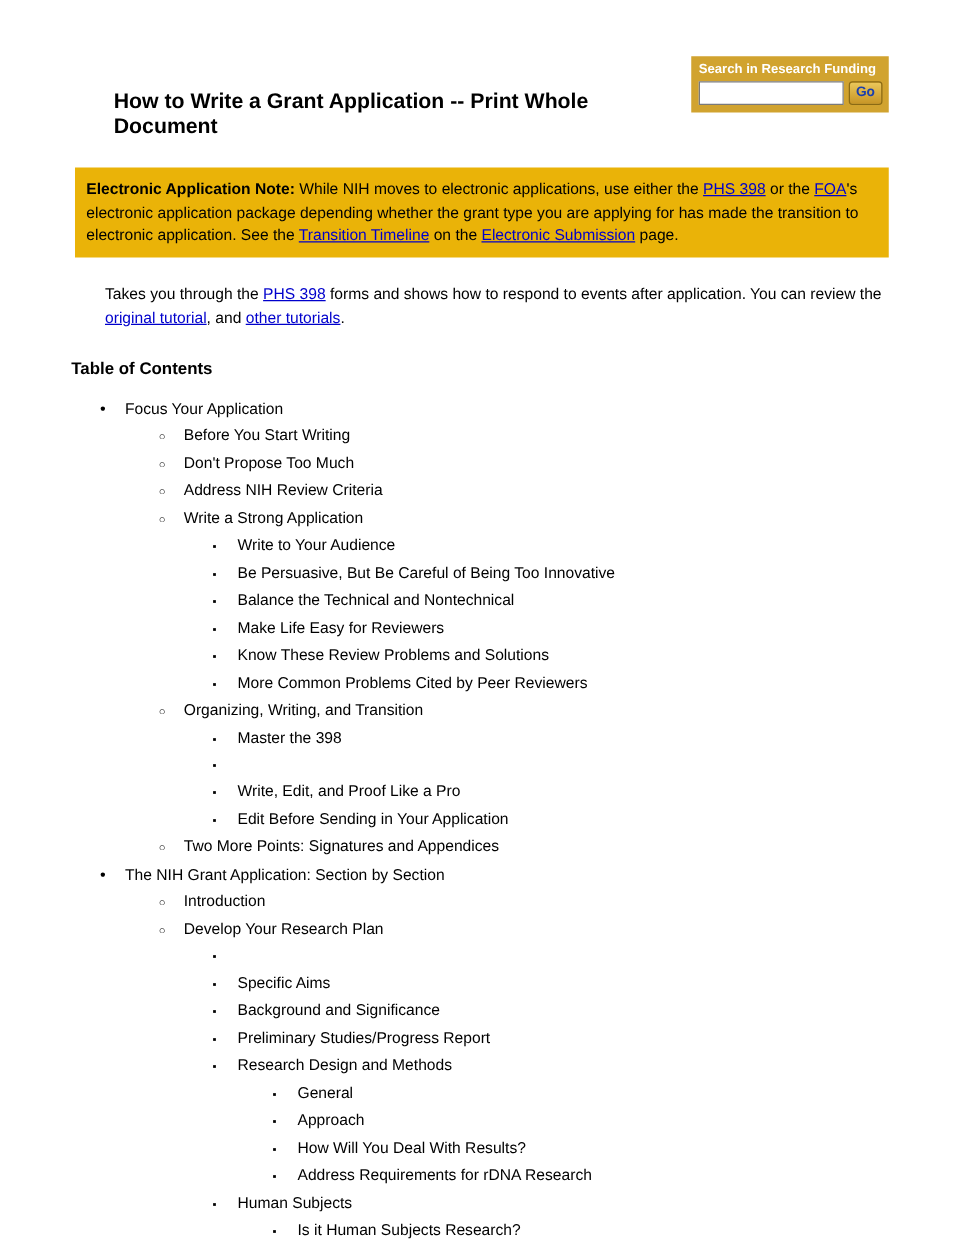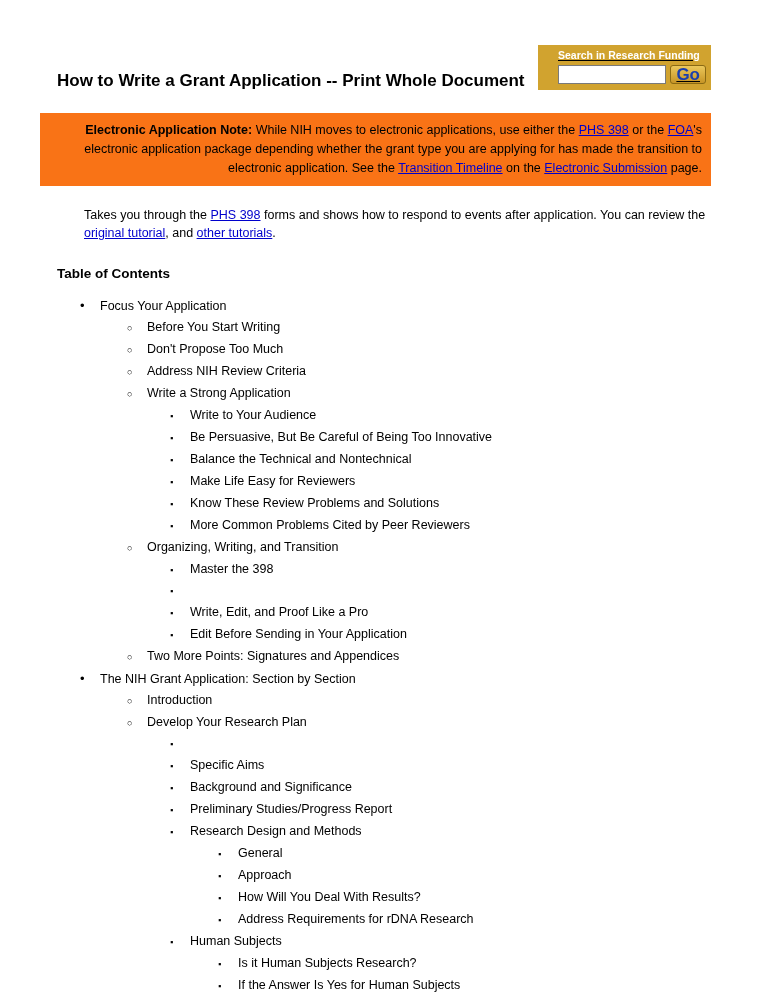--- a/index.html
+++ b/index.html
@@ -10,25 +10,24 @@
     background: #ffffff;
     font-family: "Liberation Sans", sans-serif;
     color: #000000;
     overflow: hidden;
   }
   
   .search-box {
     position: absolute;
     top: 45px;
     right: 57px;
-    width: 173px;
+    width: 158px;
     box-sizing: border-box;
     background: #D1A32F;
-    padding: 4px 5px 6px 20px;
-    text-decoration: underline;
+    padding: 4px 5px 6px 6px;
   }
   .search-label {
     display: block;
     color: #ffffff;
     font-weight: bold;
     font-size: 10.5px;
     white-space: nowrap;
   }
   .search-row { display: flex; align-items: flex-end; margin-top: 4px; }
   .search-input {
@@ -41,42 +40,41 @@
     font-family: "Liberation Sans", sans-serif;
   }
   .go-button {
     margin-left: 4px;
     height: 19px;
     background: linear-gradient(#EBC75A, #C79526);
     border: 1px solid #8a6a14;
     border-radius: 3px;
     color: #1A3FAE;
     font-weight: bold;
-    font-size: 17px;
+    font-size: 11px;
     line-height: 15px;
     padding: 0 5px;
     cursor: pointer;
     font-family: "Liberation Sans", sans-serif;
   }
   
   .page-title {
     margin: 0;
-    padding: 71px 235px 0 57px;
+    padding: 71px 235px 0 91px;
     font-size: 17px;
     font-weight: bold;
     line-height: 1.2;
   }
   
   .note-box {
-    margin: 22px 57px 0 40px;
-    background: #f97316;
+    margin: 22px 57px 0 60px;
+    background: #eab308;
     padding: 8px 9px;
     font-size: 12.5px;
     line-height: 1.5;
-    text-align: right;
   }
   
   .body-par {
     margin: 20px 57px 0 84px;
     font-size: 12.5px;
     line-height: 1.5;
   }
   .bold { font-weight: bold; }
   a.link { color: #0000CC; text-decoration: underline; cursor: pointer; }
   

